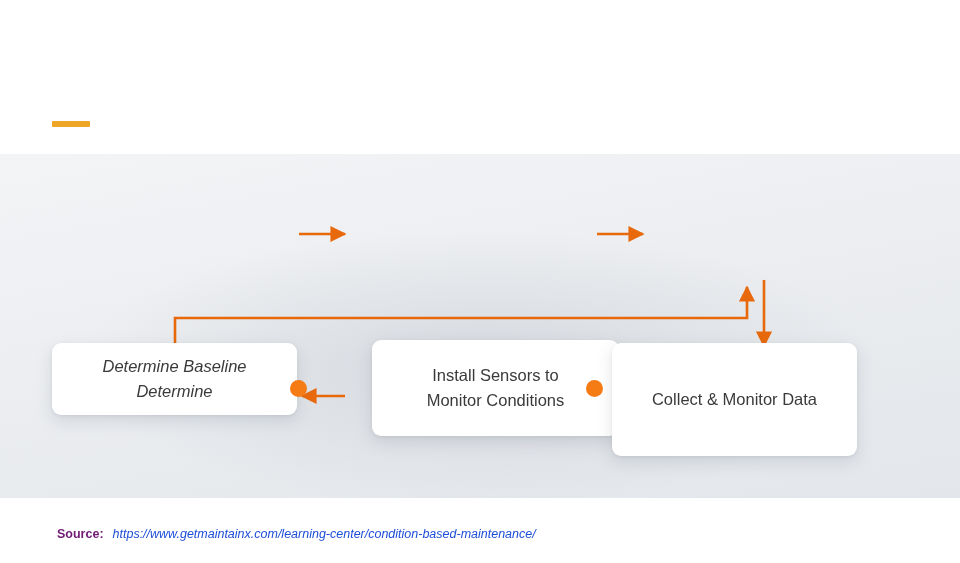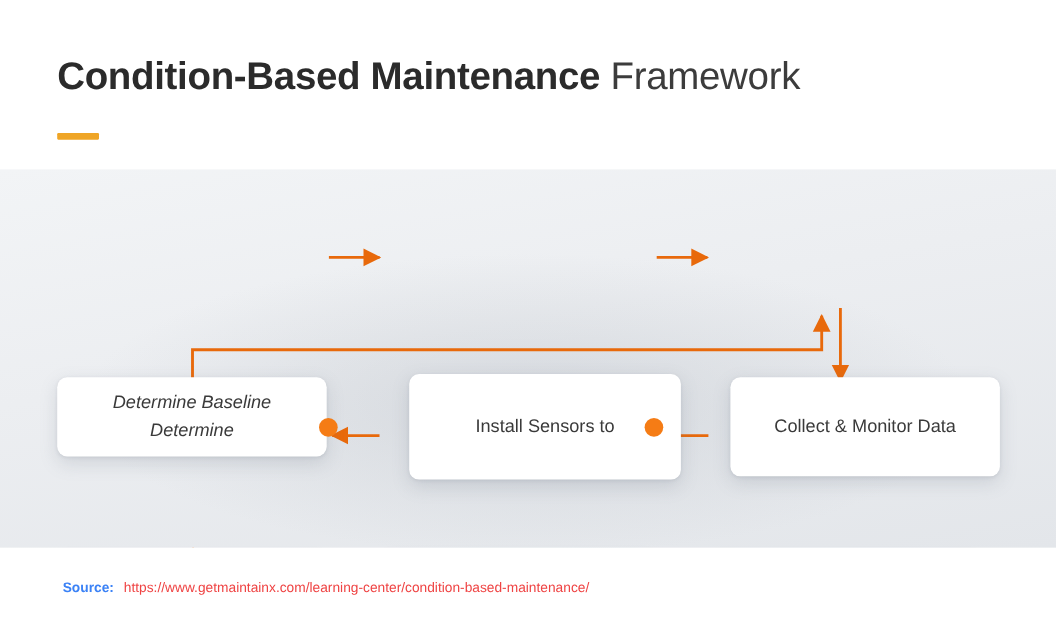--- a/index.html
+++ b/index.html
@@ -95,21 +95,21 @@
     font-weight: 400;
   }
   .node.highlight {
     border: 1.6px solid #e8690b;
     box-shadow: 0 6px 16px rgba(110,120,135,0.18), 0 1px 3px rgba(110,120,135,0.12);
   }
 
   
   .n1 { left: 52px;  top: 189px; width: 245px; height: 72px; font-style: italic; }
   .n2 { left: 348px; top: 186px; width: 247px; height: 96px; margin-left: 24px; }
-  .n3 { left: 664px; top: 189px; width: 245px; height: 90px; }
+  .n3 { left: 612px; top: 189px; width: 245px; height: 113px; }
   .n4 { left: 52px;  top: 352px; width: 245px; height: 90px; }
   .n5 { left: 348px; top: 351px; width: 247px; height: 92px; }
   .n6 { left: 646px; top: 352px; width: 245px; height: 90px; }
 
   
   .dot {
     position: absolute;
     width: 17px; height: 17px;
     border-radius: 50%;
     background: #f57c15;
@@ -126,34 +126,32 @@
     position: absolute;
     left: 57px;
     top: 525px;
     font-size: 12.5px;
     line-height: 18px;
     color: #3c3c3c;
     white-space: nowrap;
   }
   .source-label {
     font-weight: 700;
-    color: #3b82f6;
+    color: #701a75;
   }
   .source-url {
-    color: #ef4444;
+    color: #1d4ed8;
     margin-left: 9px;
+    font-style: italic;
   }
 </style>
 </head>
 <body>
 
 <div class="header">
-  <div class="page-title">
-    <span class="title-strong">Condition-Based Maintenance</span><span class="title-light"> Framework</span>
-  </div>
   <div class="accent-bar"></div>
 </div>
 
 <div class="band">
   <div class="stage">
 
     <svg class="wires" width="960" height="344" viewBox="0 0 960 344">
       <defs>
         <marker id="ah" markerWidth="7" markerHeight="7" refX="5.6" refY="3.5" orient="auto" markerUnits="strokeWidth">
           <path d="M0,0.4 L6.2,3.5 L0,6.6 z" fill="#e8690b"></path>
@@ -178,20 +176,21 @@
     <div class="node n1">
       <div class="node-label">
         <span>Determine Baseline</span><br>
         <span>Determine</span>
       </div>
     </div>
 
     <div class="node n2">
       <div class="node-label">
         <span>Install Sensors to</span><br>
+        <span>Monitor Conditions</span>
       </div>
     </div>
 
     <div class="node n3">
       <div class="node-label">
         <span>Collect &amp; Monitor Data</span>
       </div>
     </div>
 
     <div class="node n4">

